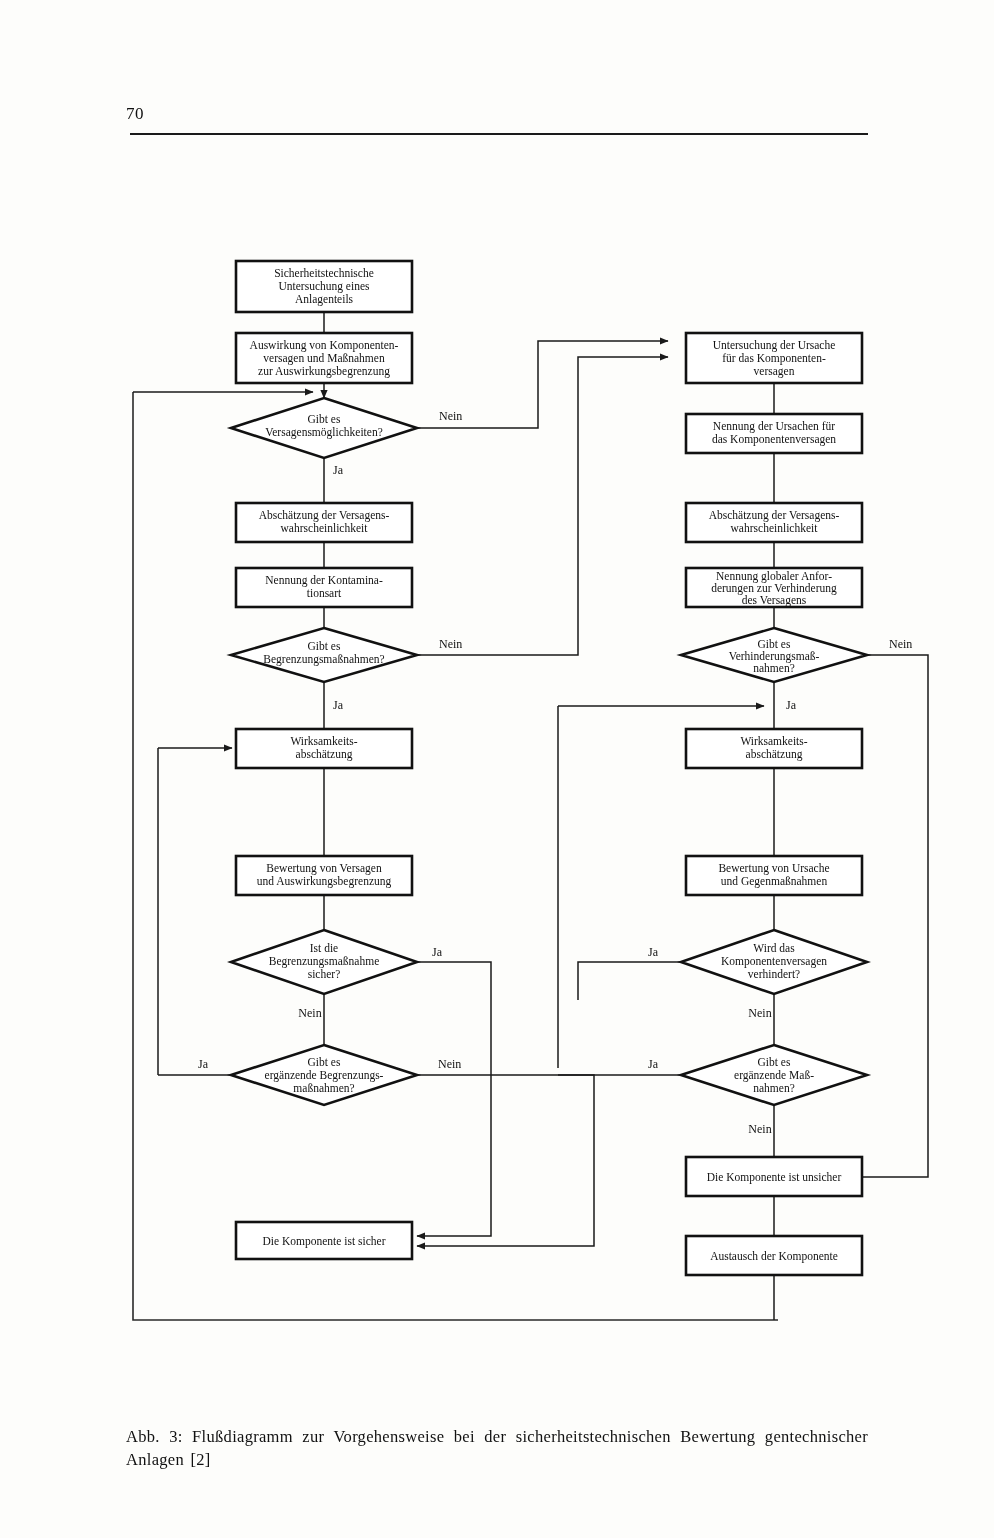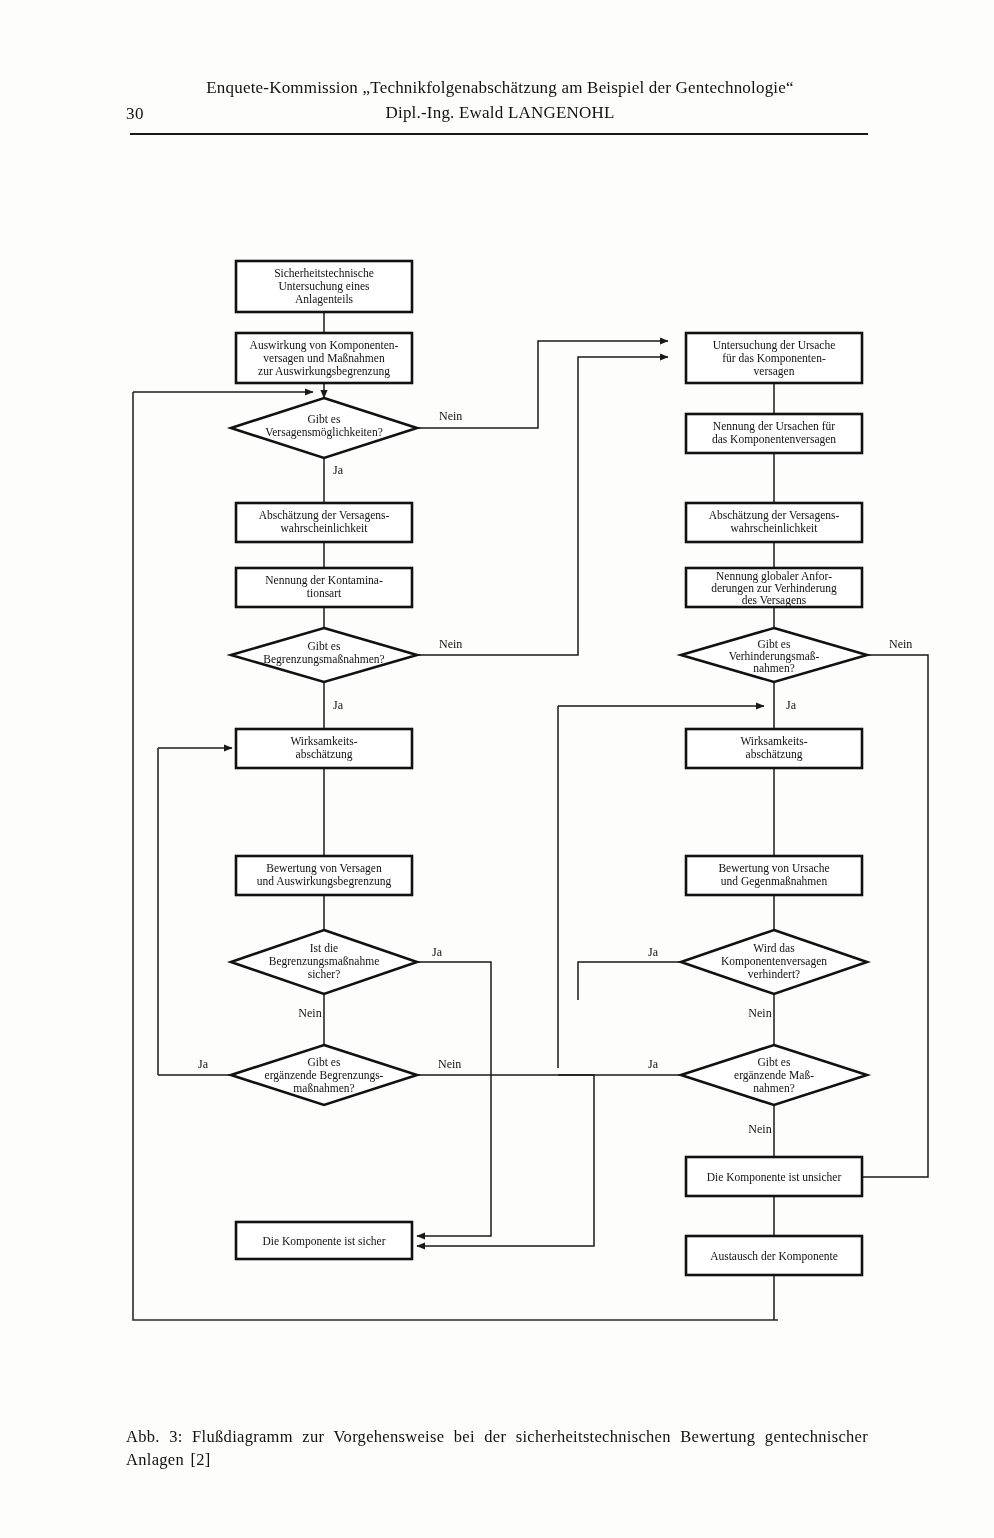--- a/index.html
+++ b/index.html
@@ -107,25 +107,21 @@
     word-spacing: 2px;
     line-height: 1.4;
   }
 </style>
 </head>
 <body>
 
 <div id="page">
 
   <div id="header">
-    <div id="folio">30</div>
-    <div id="head-lines">
-      <div class="hl">Enquete-Kommission „Technikfolgenabschätzung am Beispiel der Gentechnologie“</div>
-      <div class="hl">Dipl.-Ing. Ewald LANGENOHL</div>
-    </div>
+    <div id="folio">70</div>
   </div>
   <div id="rule"></div>
 
   <div id="figure">
     <svg class="flow" width="994" height="1538" viewBox="0 0 994 1538">
       <defs>
         <marker id="arr" markerWidth="9" markerHeight="9" refX="8" refY="4.2" orient="auto" markerUnits="userSpaceOnUse">
           <path d="M0,0.6 L8.6,4.2 L0,7.8 z" fill="#1a1a1a"></path>
         </marker>
       </defs>

